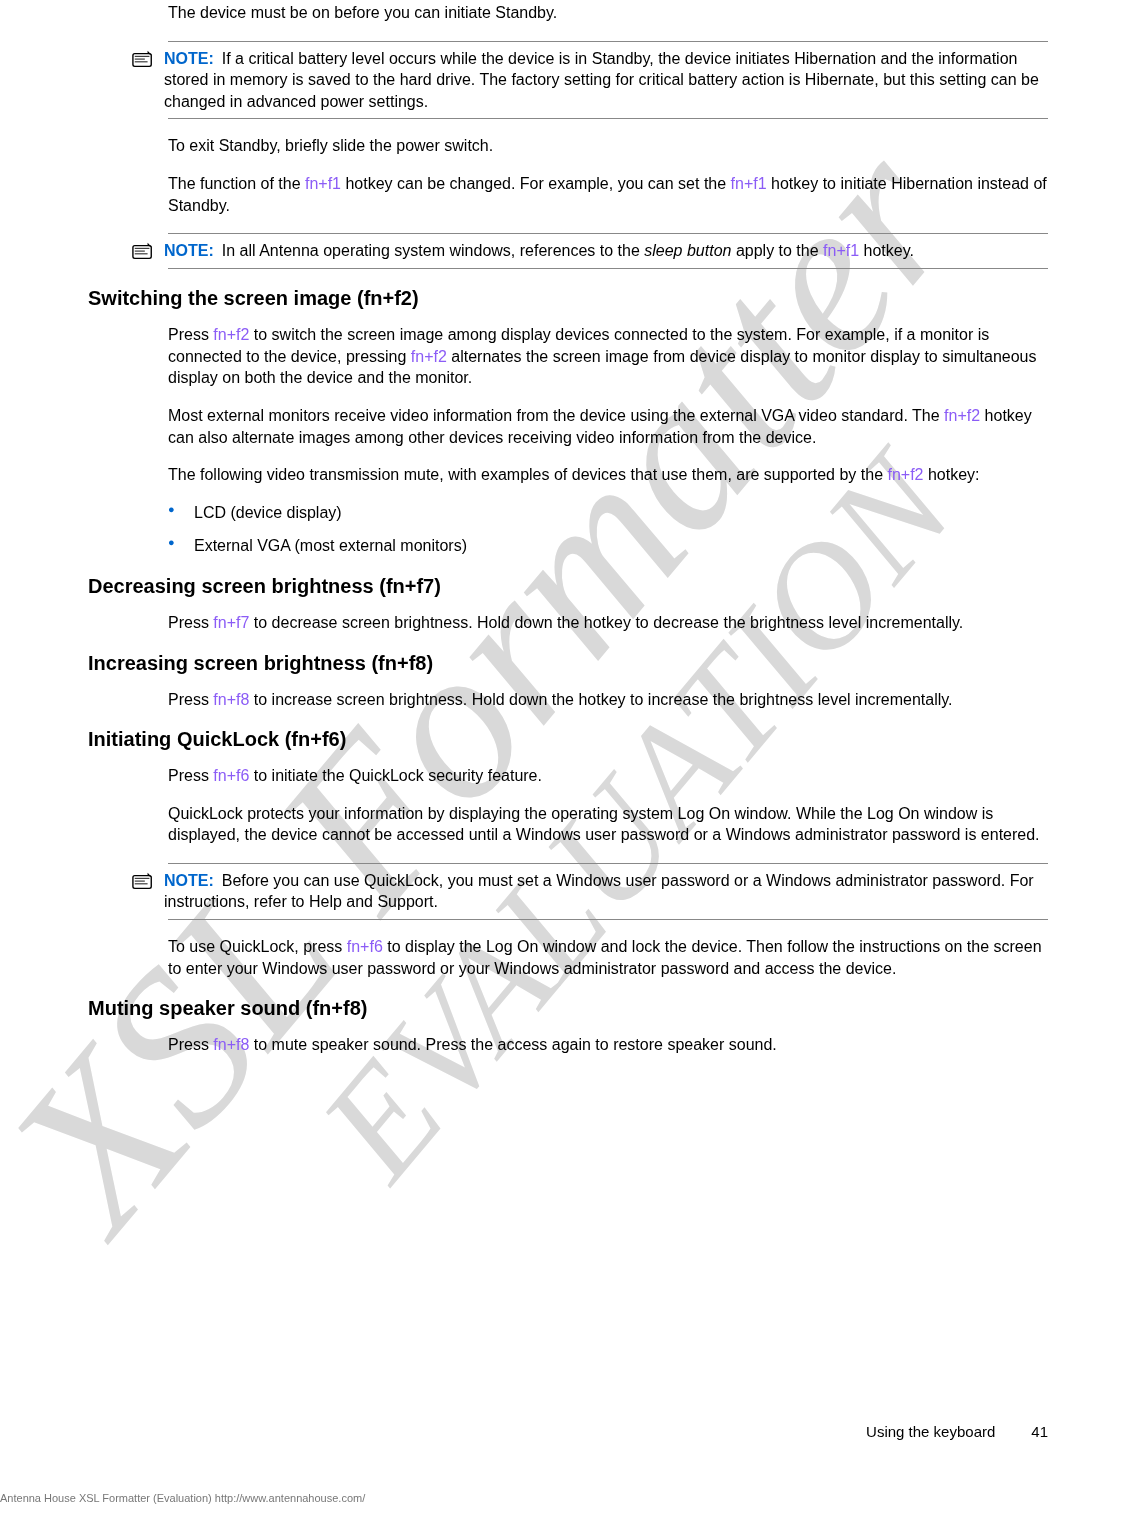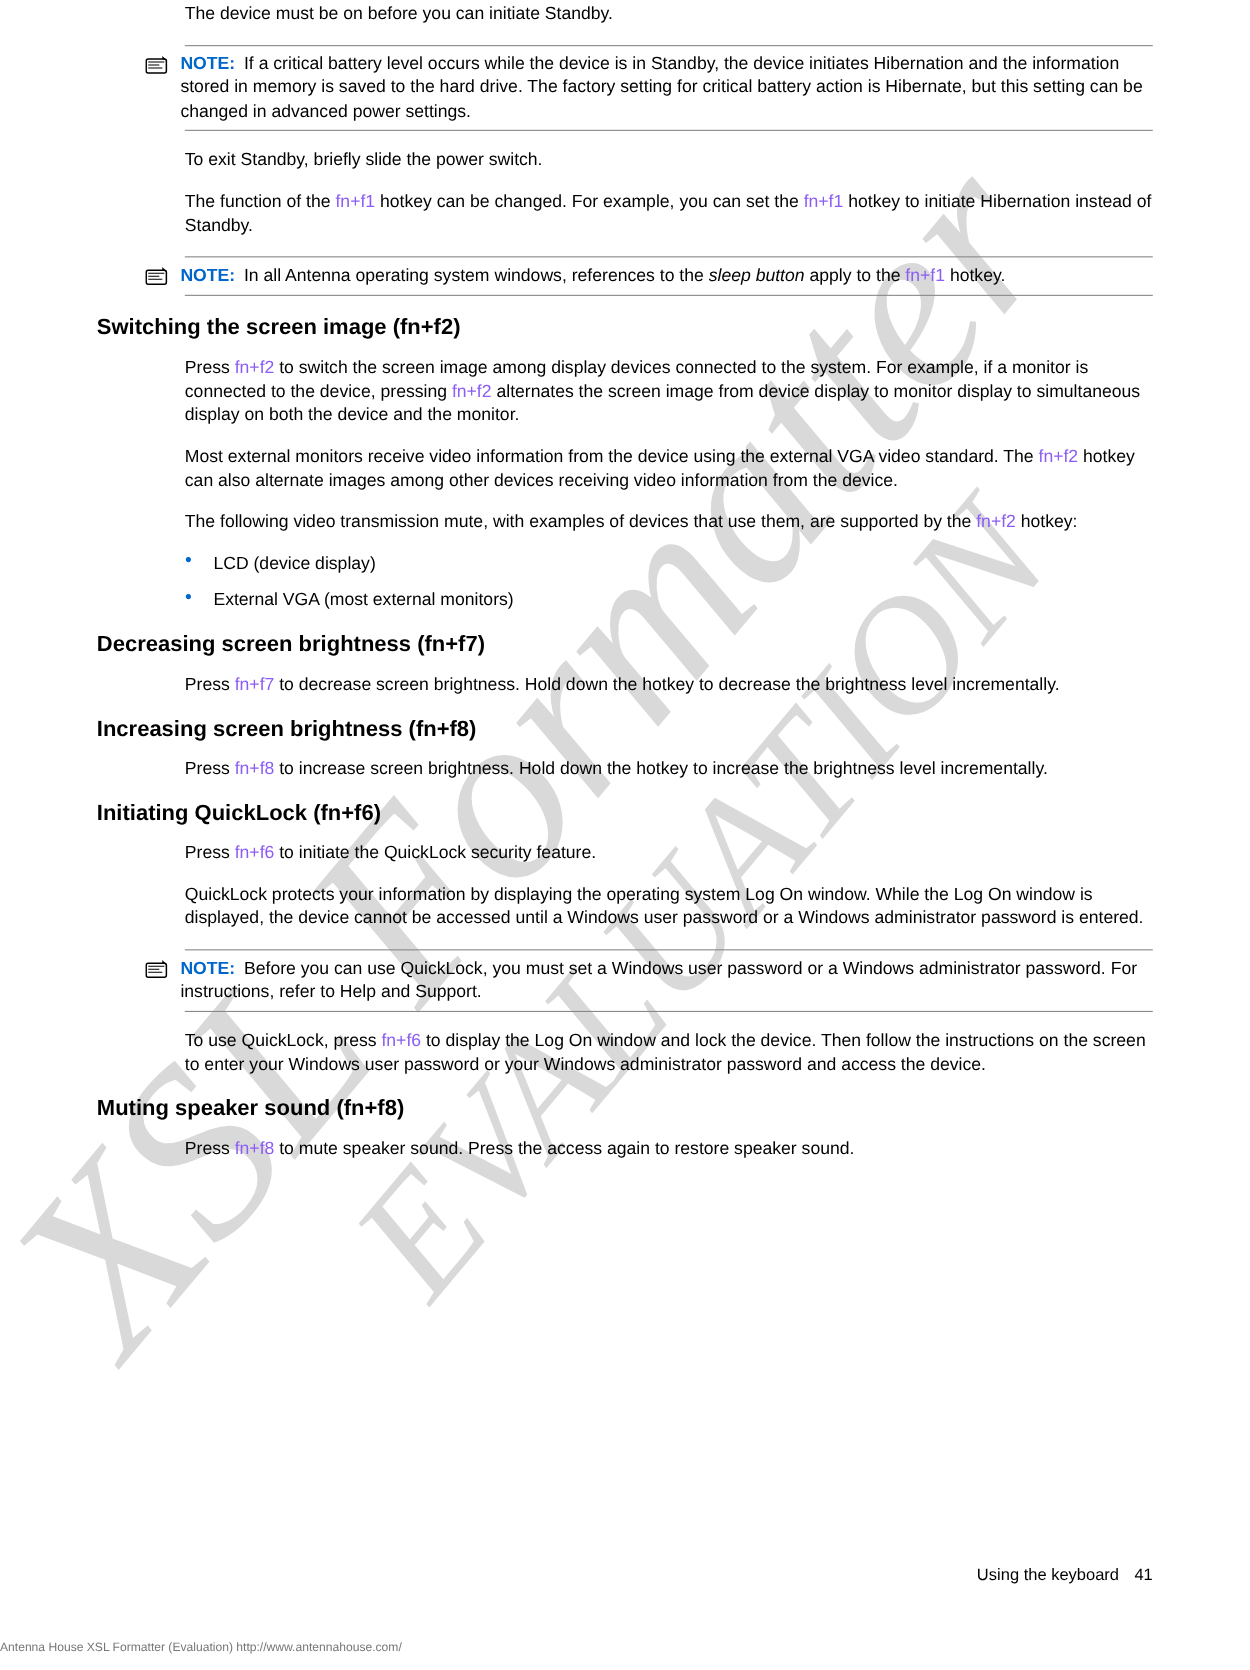--- a/index.html
+++ b/index.html
@@ -83,21 +83,21 @@
     bottom: 78px;
     font-size: 15px;
   }
   .footer-left {
     position: absolute;
     left: 0;
     bottom: 14px;
     font-size: 11px;
     color: #777;
   }
-  .pnum { margin-left: 14px; }
+  .pnum { margin-left: 36px; }
   em.sleep { font-style: italic; }
 </style>
 </head>
 <body>
 
 <svg class="watermark" viewBox="0 0 1136 1518">
   <g transform="translate(568,759) rotate(-50)">
     <text x="0" y="-40" text-anchor="middle" font-family="Georgia, 'Times New Roman', serif" font-size="220" fill="#d9d9d9" font-style="italic">XSL Formatter</text>
     <text x="0" y="140" text-anchor="middle" font-family="Georgia, 'Times New Roman', serif" font-size="150" fill="#d9d9d9" font-style="italic">EVALUATION</text>
   </g>

